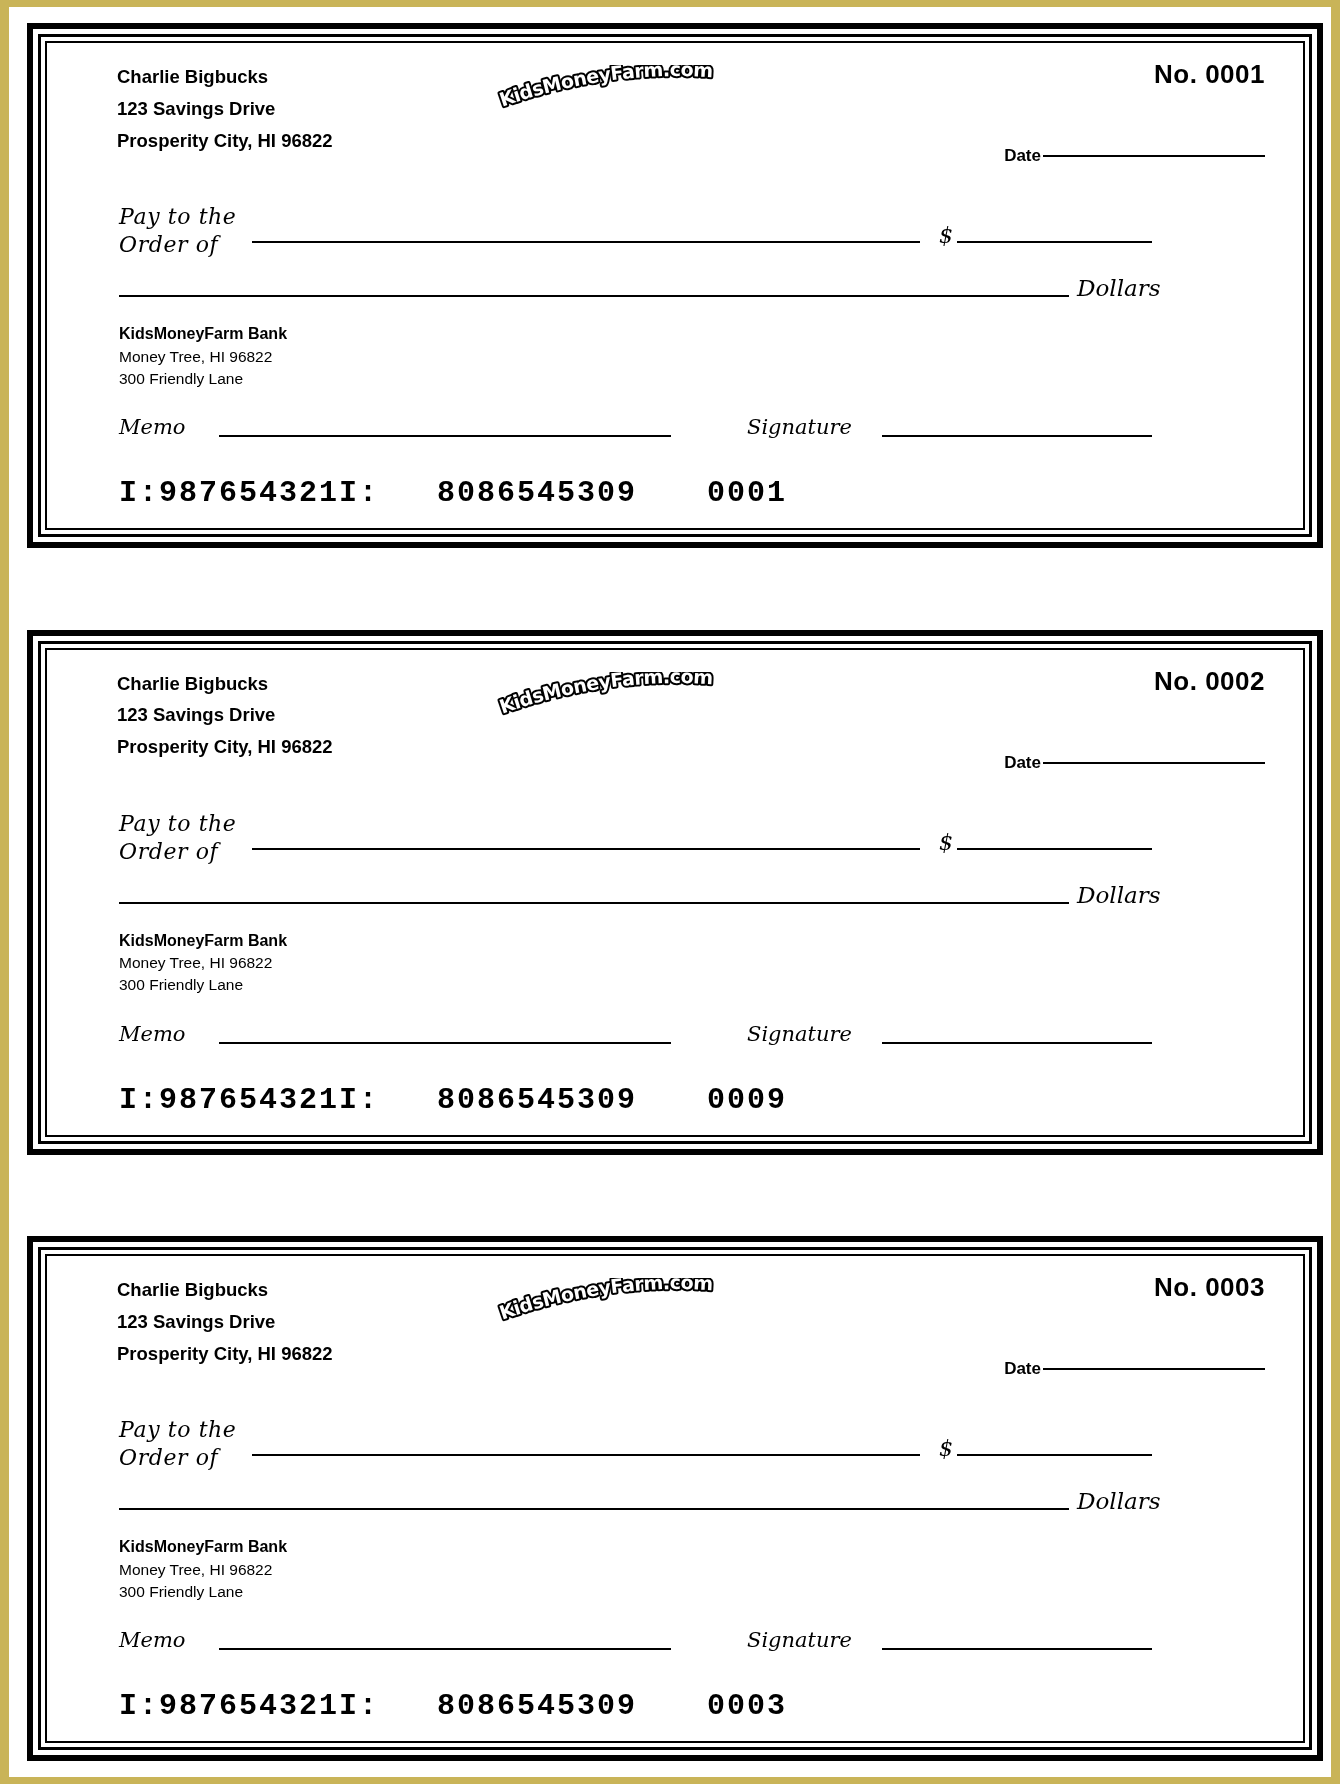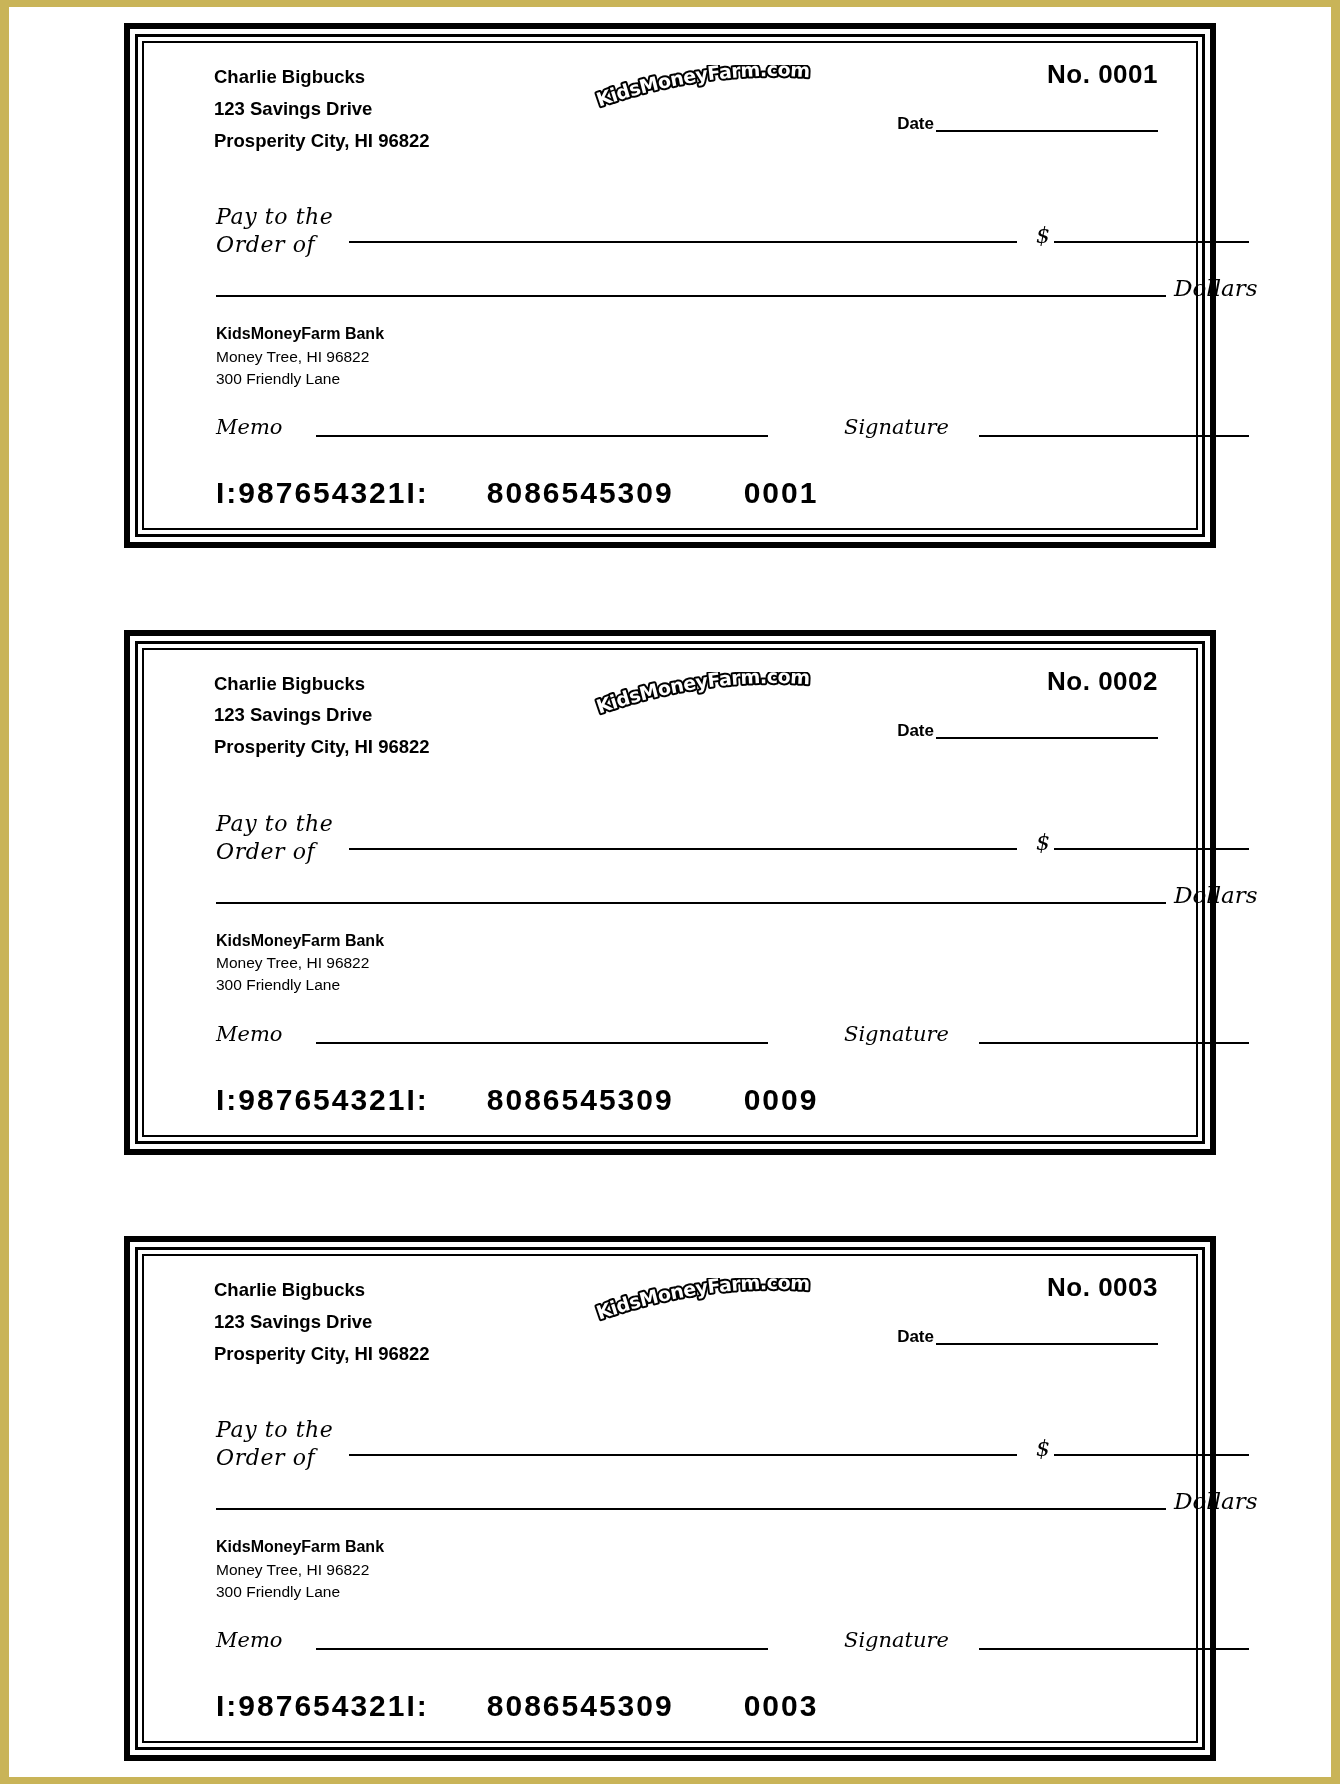--- a/index.html
+++ b/index.html
@@ -33,21 +33,21 @@
     height: 100%;
     display: flex;
     flex-direction: column;
     justify-content: space-between;
   }
 
   
   .check {
     position: relative;
     box-sizing: border-box;
-    width: 1092px;
+    width: 1296px;
     height: 525px;
     margin: 0 auto;
     background: #ffffff;
     border: 6px solid #000000;
     padding: 5px;
   }
   .check-inner {
     box-sizing: border-box;
     width: 100%;
     height: 100%;
@@ -98,23 +98,23 @@
     top: 16px;
     font-size: 26px;
     font-weight: bold;
     letter-spacing: 0.5px;
   }
 
   
   .date-row {
     position: absolute;
     right: 38px;
-    top: 72px;
+    top: 104px;
     display: flex;
-    align-items: flex-end;
+    align-items: center;
     gap: 0px;
   }
   .date-label {
     font-size: 17px;
     font-weight: bold;
     padding-right: 2px;
     line-height: 1;
   }
   .rule {
     border-bottom: 2px solid #000;
@@ -211,21 +211,21 @@
     top: 392px;
     width: 270px;
     border-bottom: 2px solid #000;
   }
 
   
   .micr {
     position: absolute;
     left: 72px;
     bottom: 18px;
-    font-family: Liberation Sans, sans-serif;
+    font-family: Liberation Mono, monospace;
     font-size: 30px;
     font-weight: bold;
     letter-spacing: 2px;
     display: flex;
     align-items: flex-start;
   }
   .micr .routing { }
   .micr .account { margin-left: 58px; }
   .micr .serial { margin-left: 70px; }
 </style>

